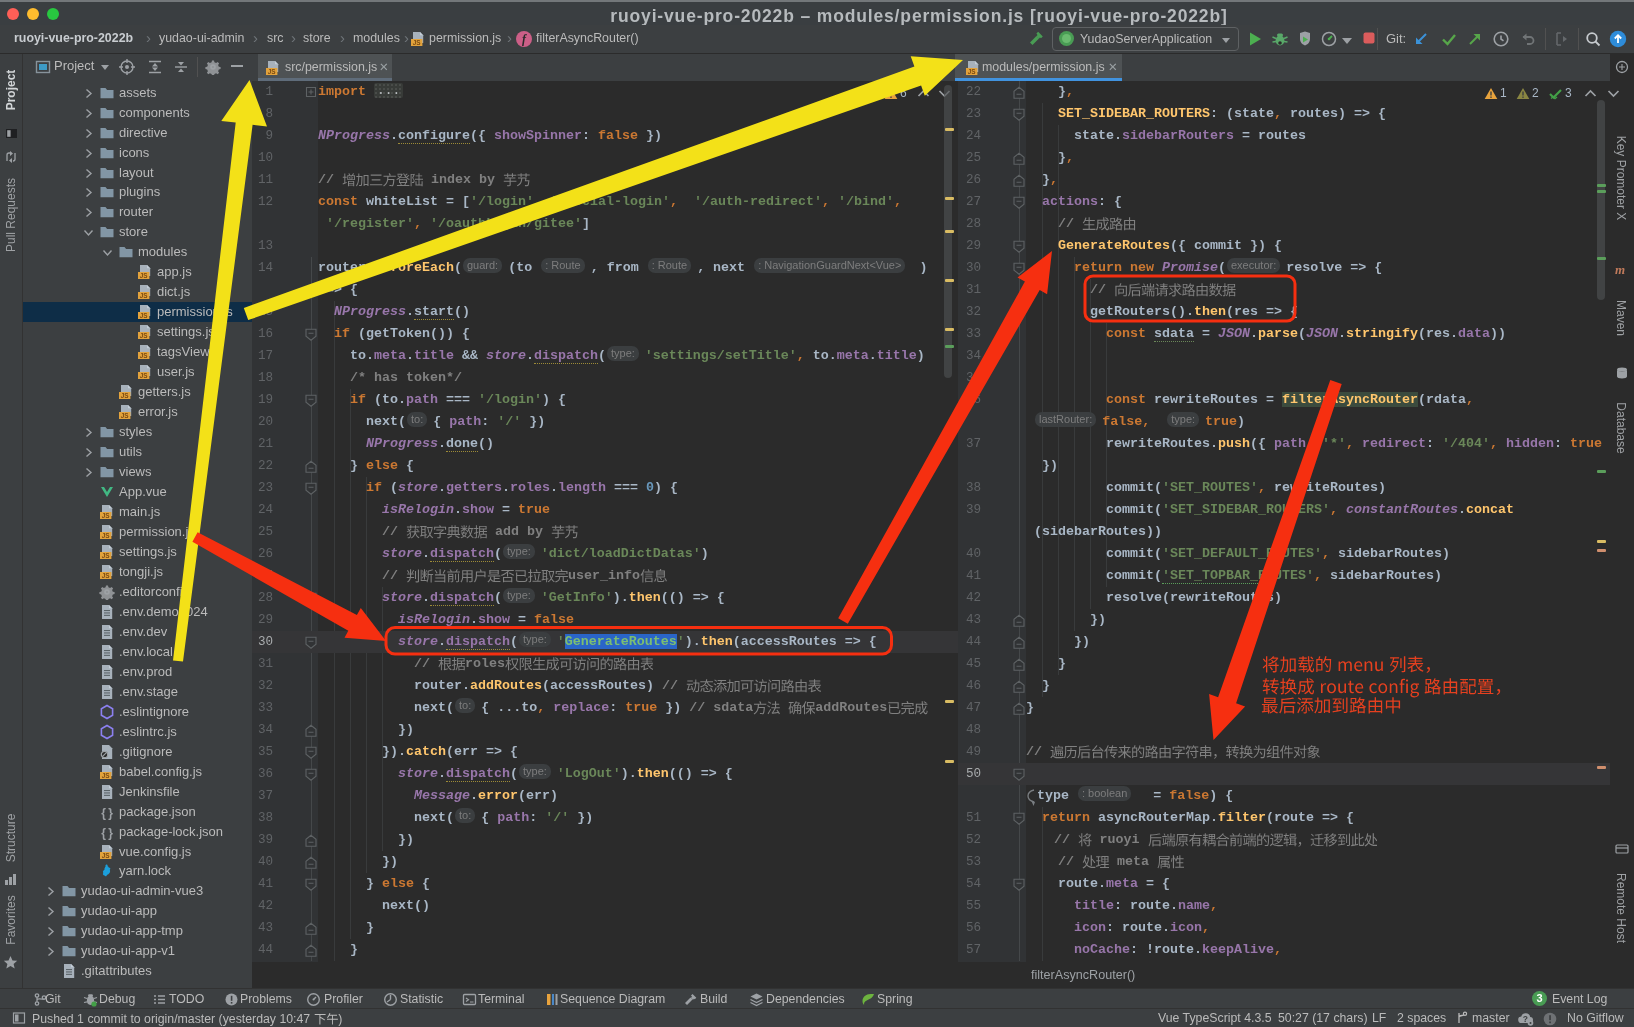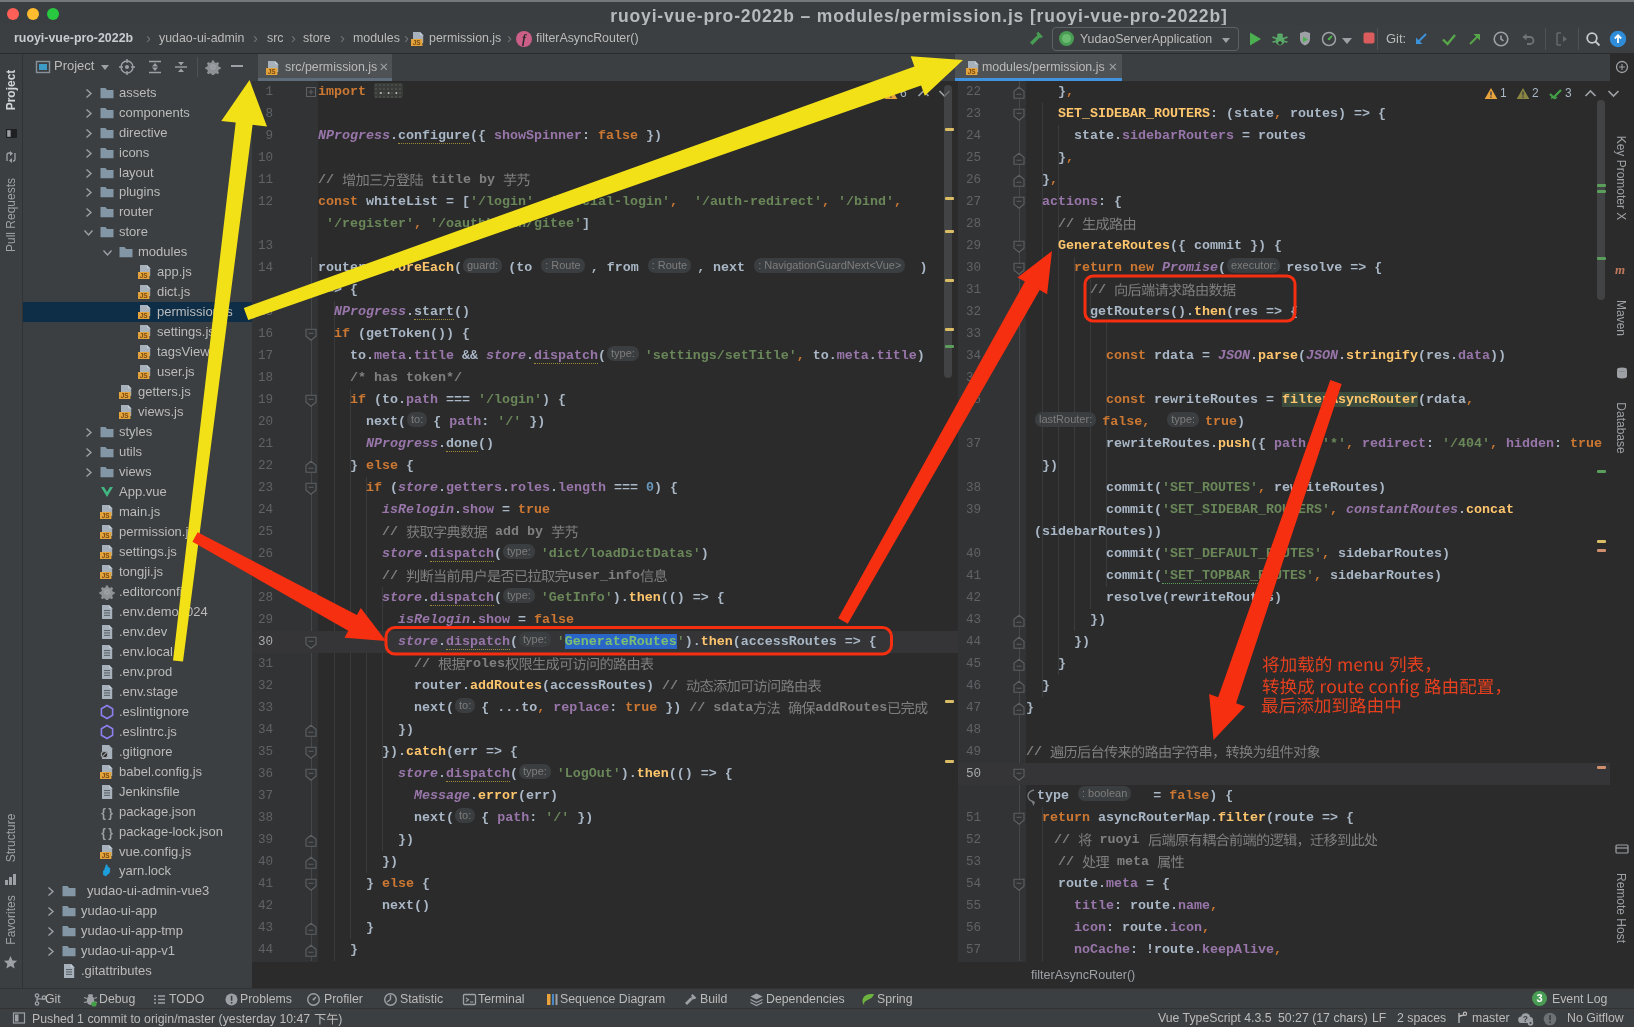--- a/index.html
+++ b/index.html
@@ -354,21 +354,21 @@
           </svg></span>
         <span class="tn" style="left:115px">getters.js</span>
       </div>
       <div class="trow" style="top:348.1px">
         <span class="ti" style="left:95px"><svg width="16" height="16" viewBox="0 0 16 16" style="">
             <path fill="#a7b1bb" d="M3 1h7l3.2 3.2V12H3z"></path>
             <path fill="#c3cdd7" d="M10 1l3.2 3.2H10z"></path>
             <rect x="1" y="8" width="11.4" height="7" fill="#e2a23c"></rect>
             <text x="6.6" y="13.6" font-family="Liberation Sans" font-size="6.4" font-weight="bold" fill="#7a4a10" text-anchor="middle">JS</text>
           </svg></span>
-        <span class="tn" style="left:115px">views.js</span>
+        <span class="tn" style="left:115px">error.js</span>
       </div>
       <div class="trow" style="top:368.1px">
         <span class="tc" style="left:57px"><svg width="16" height="16" viewBox="0 0 16 16" style="">
             <path fill="none" stroke="#9da1a5" stroke-width="1.4" d="M6.5 4.5L11 8.5l-4.5 4"></path>
           </svg></span>
         <span class="ti" style="left:76px"><svg width="16" height="16" viewBox="0 0 16 16" style="">
             <path fill="#8296a5" d="M1.5 3h5l1.6 2H14.5v8.2H1.5z"></path>
           </svg></span>
         <span class="tn" style="left:96px">styles</span>
       </div>
@@ -555,21 +555,21 @@
           </svg></span>
         <span class="tn" style="left:96px">yarn.lock</span>
       </div>
       <div class="trow" style="top:827.4px">
         <span class="tc" style="left:19px"><svg width="16" height="16" viewBox="0 0 16 16" style="">
             <path fill="none" stroke="#9da1a5" stroke-width="1.4" d="M6.5 4.5L11 8.5l-4.5 4"></path>
           </svg></span>
         <span class="ti" style="left:38px"><svg width="16" height="16" viewBox="0 0 16 16" style="">
             <path fill="#8296a5" d="M1.5 3h5l1.6 2H14.5v8.2H1.5z"></path>
           </svg></span>
-        <span class="tn" style="left:64px">yudao-ui-admin-vue3</span>
+        <span class="tn" style="left:58px">yudao-ui-admin-vue3</span>
       </div>
       <div class="trow" style="top:847.4px">
         <span class="tc" style="left:19px"><svg width="16" height="16" viewBox="0 0 16 16" style="">
             <path fill="none" stroke="#9da1a5" stroke-width="1.4" d="M6.5 4.5L11 8.5l-4.5 4"></path>
           </svg></span>
         <span class="ti" style="left:38px"><svg width="16" height="16" viewBox="0 0 16 16" style="">
             <path fill="#8296a5" d="M1.5 3h5l1.6 2H14.5v8.2H1.5z"></path>
           </svg></span>
         <span class="tn" style="left:58px">yudao-ui-app</span>
       </div>
@@ -646,21 +646,21 @@
       <div class="crow" style="top:81px;left:66.0px"><i class="k">import</i> <b class="fold3">...</b></div>
       <div class="ln" style="top:103px;width:21px">8</div>
       <div class="crow" style="top:103px;left:66.0px"></div>
       <div class="ln" style="top:125px;width:21px">9</div>
       <div class="crow" style="top:125px;left:66.0px"><i class="pi">NProgress</i>.<i class="wv">configure</i>({ <i class="pu">showSpinner</i>: <i class="k">false</i> })</div>
       <div class="ln" style="top:147px;width:21px">10</div>
       <div class="crow" style="top:147px;left:66.0px"></div>
       <div class="ln" style="top:169px;width:21px">11</div>
       <div class="crow" style="top:169px;left:66.0px"><i class="c">// </i><svg class="cg" style="width:81.0px;height:22px" width="81.0" height="22" viewBox="0 0 81.0 22">
           <path fill="#808080" d="M6.6 7.7C7 8.4 7.4 9.2 7.6 9.8L8.2 9.5C8.1 9 7.7 8.1 7.2 7.5ZM10.9 7.5C10.7 8.1 10.2 9 9.8 9.6L10.4 9.8C10.7 9.3 11.2 8.5 11.6 7.8ZM0.6 14.4 0.9 15.4C2.1 15 3.5 14.4 4.9 13.8L4.7 12.9L3.3 13.4V8.7H4.7V7.7H3.3V4.4H2.3V7.7H0.8V8.7H2.3V13.8ZM6.3 4.7C6.7 5.2 7.1 5.9 7.3 6.3L8.2 5.9C8 5.5 7.6 4.8 7.2 4.3ZM5.3 6.3V11H12.9V6.3H10.9C11.3 5.8 11.7 5.2 12.1 4.6L11 4.2C10.8 4.9 10.2 5.7 9.8 6.3ZM6.2 7.1H8.7V10.3H6.2ZM9.5 7.1H12V10.3H9.5ZM7 14.7H11.2V15.8H7ZM7 13.9V12.7H11.2V13.9ZM6 11.9V17.3H7V16.6H11.2V17.3H12.2V11.9ZM21.6 6V17.1H22.6V16.1H25.4V17H26.5V6ZM22.6 15V7.1H25.4V15ZM16.3 4.5 16.3 7H14.3V8H16.2C16.1 11.6 15.7 14.7 13.9 16.6C14.2 16.8 14.6 17.1 14.7 17.4C16.6 15.3 17.1 11.9 17.3 8H19.4C19.3 13.5 19.2 15.4 18.9 15.8C18.8 16 18.6 16.1 18.4 16.1C18.1 16.1 17.5 16.1 16.9 16C17.1 16.3 17.1 16.8 17.2 17.1C17.8 17.1 18.5 17.1 18.9 17.1C19.3 17 19.5 16.9 19.8 16.5C20.2 15.9 20.3 13.8 20.5 7.5C20.5 7.4 20.5 7 20.5 7H17.3L17.3 4.5ZM28.7 5.6V6.7H39.5V5.6ZM29.7 10.3V11.4H38.4V10.3ZM27.9 15.2V16.3H40.3V15.2ZM46.7 4.6C47.1 5.3 47.5 6.2 47.7 6.7H41.5V7.8H45.3C45.2 11 44.8 14.7 41.2 16.5C41.4 16.7 41.8 17.1 41.9 17.4C44.6 16 45.7 13.6 46.2 11.1H51.2C51 14.3 50.7 15.7 50.3 16C50.1 16.2 49.9 16.2 49.6 16.2C49.2 16.2 48.3 16.2 47.2 16.1C47.4 16.4 47.6 16.8 47.6 17.1C48.6 17.2 49.5 17.2 50 17.2C50.6 17.2 50.9 17.1 51.2 16.7C51.8 16.1 52.1 14.6 52.4 10.5C52.4 10.4 52.4 10 52.4 10H46.3C46.4 9.3 46.5 8.5 46.5 7.8H53.8V6.7H47.8L48.8 6.3C48.6 5.7 48.2 4.9 47.8 4.2ZM58 11.2H63.9V13H58ZM57 10.3V13.9H65.1V10.3ZM66.5 6.1C66 6.6 65.2 7.3 64.5 7.8C64.2 7.5 63.8 7.1 63.5 6.7C64.2 6.2 65 5.6 65.7 5L64.9 4.4C64.4 4.9 63.7 5.6 63 6.1C62.6 5.5 62.3 4.9 62.1 4.3L61.1 4.6C61.7 5.9 62.5 7.2 63.5 8.2H58.8C59.6 7.3 60.3 6.3 60.7 5.1L60 4.8L59.8 4.8H55.4V5.7H59.3C59 6.4 58.5 7.1 57.9 7.7C57.5 7.2 56.7 6.7 56 6.3L55.4 6.9C56.1 7.3 56.8 7.9 57.3 8.3C56.4 9.1 55.3 9.8 54.4 10.2C54.6 10.4 54.9 10.8 55 11C56.2 10.4 57.5 9.6 58.6 8.5V9.1H63.7V8.4C64.7 9.5 65.8 10.3 67.1 10.9C67.2 10.6 67.6 10.2 67.8 10C66.9 9.6 65.9 9 65.1 8.4C65.8 7.9 66.6 7.2 67.3 6.6ZM63.2 14C63 14.6 62.6 15.5 62.2 16.1H58.9L59.8 15.8C59.7 15.3 59.3 14.5 58.9 14L58 14.3C58.3 14.8 58.6 15.6 58.8 16.1H54.9V17H67.4V16.1H63.3C63.6 15.5 64 14.9 64.3 14.2ZM68.6 4.9V17.3H69.6V5.8H71.5C71.1 6.8 70.6 8 70.1 9C71.3 10.2 71.7 11.1 71.7 11.9C71.7 12.4 71.6 12.7 71.3 12.9C71.2 13 71 13 70.8 13C70.6 13.1 70.2 13.1 69.9 13C70 13.3 70.1 13.7 70.1 14C70.5 14 70.9 14 71.2 13.9C71.5 13.9 71.8 13.8 72 13.7C72.5 13.4 72.6 12.8 72.6 12C72.6 11.1 72.4 10.1 71.1 8.9C71.7 7.8 72.3 6.4 72.8 5.2L72.1 4.8L71.9 4.9ZM73.5 12.2V16.6H79.6V17.3H80.6V12.2H79.6V15.6H77.5V10.8H81.1V9.8H77.5V7.3H80.2V6.4H77.5V4.3H76.5V6.4H73.6V7.3H76.5V9.8H73V10.8H76.5V15.6H74.5V12.2Z"></path>
-        </svg><i class="c"> title by </i><svg class="cg" style="width:27.0px;height:22px" width="27.0" height="22" viewBox="0 0 27.0 22">
+        </svg><i class="c"> index by </i><svg class="cg" style="width:27.0px;height:22px" width="27.0" height="22" viewBox="0 0 27.0 22">
           <path fill="#808080" d="M8.9 4.3V5.7H5.2V4.3H4.2V5.7H0.9V6.7H4.2V8.1H5.2V6.7H8.9V8.1H10V6.7H13.3V5.7H10V4.3ZM0.8 11.7V12.7H6.6V15.9C6.6 16.2 6.5 16.2 6.3 16.2C6 16.2 5 16.2 3.9 16.2C4.1 16.5 4.3 17 4.3 17.3C5.7 17.3 6.5 17.3 7 17.1C7.5 16.9 7.7 16.6 7.7 15.9V12.7H13.4V11.7H7.7V9.6H12.4V8.5H1.9V9.6H6.6V11.7ZM22.5 4.3V5.6H18.6V4.3H17.6V5.6H14.5V6.6H17.6V7.9H18.6V6.6H22.5V7.9H23.6V6.6H26.7V5.6H23.6V4.3ZM15 8.6V9.6H18.2C18 12.4 17.3 15 13.9 16.4C14.2 16.6 14.5 17 14.6 17.2C18.3 15.7 19 12.8 19.3 9.6H22.4C22.2 10.5 22 11.5 21.8 12.2H25.3C25 14.7 24.7 15.8 24.4 16.1C24.2 16.2 24.1 16.2 23.8 16.2C23.5 16.2 22.6 16.2 21.8 16.1C22 16.4 22.1 16.9 22.1 17.2C23 17.3 23.8 17.3 24.2 17.2C24.7 17.2 25 17.1 25.3 16.8C25.8 16.3 26.1 15 26.4 11.7C26.4 11.6 26.4 11.2 26.4 11.2H23.1C23.3 10.4 23.5 9.4 23.6 8.6Z"></path>
         </svg></div>
       <div class="ln" style="top:191px;width:21px">12</div>
       <div class="crow" style="top:191px;left:66.0px"><i class="k">const</i> whiteList = [<i class="s">'/login'</i><i class="k">,</i> <i class="s">'/social-login'</i><i class="k">,</i>  <i class="s">'/auth-redirect'</i><i class="k">,</i> <i class="s">'/bind'</i><i class="k">,</i></div>
       <div class="crow" style="top:213px;left:66.0px"> <i class="s">'/register'</i><i class="k">,</i> <i class="s">'/oauthLogin/gitee'</i>]</div>
       <div class="ln" style="top:235px;width:21px">13</div>
       <div class="crow" style="top:235px;left:66.0px"></div>
       <div class="ln" style="top:257px;width:21px">14</div>
       <div class="crow" style="top:257px;left:66.0px">router.<i class="y">beforeEach</i>(<b class="ch">guard:</b>(to <b class="ch">: Route</b><i class="pn">, from </i><b class="ch">: Route</b><i class="pn">, next </i><b class="ch">: NavigationGuardNext&lt;Vue&gt;</b> )</div>
       <div class="crow" style="top:279px;left:66.0px"> =&gt; {</div>
@@ -840,22 +840,22 @@
       <div class="ln" style="top:279px;width:23px">31</div>
       <div class="crow" style="top:279px;left:68.0px">        <i class="c">// </i><svg class="cg" style="width:121.5px;height:22px" width="121.5" height="22" viewBox="0 0 121.5 22">
           <path fill="#808080" d="M6.2 4.2C6 5 5.7 6 5.3 6.7H1.4V17.3H2.5V7.8H11.8V15.9C11.8 16.2 11.7 16.3 11.4 16.3C11.1 16.3 10.2 16.3 9.1 16.2C9.3 16.5 9.5 17 9.5 17.3C10.8 17.3 11.7 17.3 12.2 17.2C12.7 17 12.9 16.6 12.9 15.9V6.7H6.5C6.8 6 7.2 5.2 7.5 4.5ZM5.3 10.6H8.9V13.4H5.3ZM4.3 9.7V15.4H5.3V14.4H9.9V9.7ZM15.6 5.6V9.2C15.6 11.4 15.5 14.5 14 16.6C14.2 16.8 14.7 17.1 14.8 17.4C16.5 15 16.7 11.6 16.7 9.2H27V8.2H16.7V6.4C20 6.2 23.6 5.8 26.1 5.3L25.2 4.4C23 4.9 19 5.4 15.6 5.6ZM17.9 11.3V17.4H19V16.6H24.9V17.3H26V11.3ZM19 15.6V12.3H24.9V15.6ZM27.7 6.9V7.9H32.5V6.9ZM28.2 8.8C28.5 10.4 28.7 12.5 28.8 13.9L29.6 13.7C29.6 12.3 29.3 10.2 29 8.6ZM29.1 4.7C29.5 5.4 29.9 6.2 30.1 6.8L31 6.5C30.8 5.9 30.4 5.1 30 4.4ZM32.8 11.7V17.3H33.7V12.6H35V17.2H35.8V12.6H37.2V17.2H38V12.6H39.3V16.3C39.3 16.5 39.3 16.5 39.2 16.5C39 16.5 38.7 16.5 38.3 16.5C38.4 16.8 38.5 17.1 38.6 17.4C39.2 17.4 39.6 17.4 39.9 17.2C40.2 17.1 40.3 16.8 40.3 16.4V11.7H36.6L37 10.4H40.6V9.4H32.3V10.4H35.8C35.7 10.8 35.6 11.3 35.5 11.7ZM32.9 5V8.4H40.1V5H39.1V7.4H36.9V4.3H35.9V7.4H33.9V5ZM31.1 8.5C30.9 10.2 30.6 12.7 30.3 14.3C29.3 14.5 28.3 14.7 27.6 14.9L27.9 15.9C29.2 15.6 30.9 15.1 32.6 14.7L32.5 13.7L31.1 14.1C31.4 12.5 31.8 10.3 32 8.7ZM42 5.2C42.8 5.9 43.7 6.8 44.1 7.4L44.9 6.7C44.4 6.1 43.5 5.2 42.7 4.6ZM41.1 8.7V9.8H43.2V15C43.2 15.6 42.8 16 42.5 16.2C42.7 16.4 43 16.8 43.1 17.1C43.3 16.8 43.7 16.5 46.1 14.6C46 14.4 45.8 14 45.7 13.7L44.2 14.8V8.7ZM47.5 13.2H52V14.4H47.5ZM47.5 12.4V11.3H52V12.4ZM49.2 4.3V5.4H45.9V6.2H49.2V7.1H46.3V7.9H49.2V8.9H45.5V9.7H54.1V8.9H50.3V7.9H53.3V7.1H50.3V6.2H53.7V5.4H50.3V4.3ZM46.5 10.5V17.3H47.5V15.1H52V16.1C52 16.3 51.9 16.4 51.7 16.4C51.5 16.4 50.8 16.4 50.1 16.4C50.3 16.6 50.4 17 50.4 17.3C51.4 17.3 52.1 17.3 52.5 17.1C52.9 17 53 16.7 53 16.1V10.5ZM55.7 9.1C56.6 9.9 57.6 11 58 11.8L58.9 11.2C58.4 10.4 57.4 9.3 56.5 8.5ZM54.6 14.9 55.3 15.9C56.7 15.1 58.7 13.9 60.5 12.8V15.9C60.5 16.2 60.4 16.2 60.2 16.3C59.9 16.3 59 16.3 58 16.2C58.1 16.6 58.3 17.1 58.4 17.4C59.6 17.4 60.5 17.3 61 17.2C61.4 17 61.6 16.6 61.6 15.9V10.2C62.8 12.9 64.6 15 67 16.1C67.1 15.9 67.5 15.4 67.7 15.2C66.2 14.6 64.8 13.4 63.8 12C64.7 11.1 65.9 10 66.7 9L65.8 8.3C65.2 9.2 64.1 10.3 63.2 11.2C62.5 10.2 62 9 61.6 7.9V7.7H67.3V6.7H65.6L66.2 6C65.6 5.5 64.5 4.8 63.6 4.4L62.9 5C63.8 5.5 64.9 6.2 65.4 6.7H61.6V4.3H60.5V6.7H54.9V7.7H60.5V11.7C58.4 12.9 56.1 14.2 54.6 14.9ZM69.7 5.8H72.4V8.3H69.7ZM68 15.6 68.2 16.6C69.7 16.3 71.8 15.8 73.7 15.3L73.6 14.3L71.7 14.8V12.2H73.3C73.4 12.4 73.6 12.7 73.8 12.9C74 12.8 74.3 12.7 74.6 12.5V17.3H75.6V16.8H79.2V17.3H80.2V12.6L80.6 12.8C80.8 12.5 81.1 12.1 81.3 11.9C80 11.4 78.9 10.6 78.1 9.8C79 8.7 79.7 7.5 80.2 6L79.5 5.7L79.3 5.7H76.5C76.7 5.3 76.8 4.9 77 4.5L76 4.3C75.4 6 74.5 7.6 73.4 8.6V4.9H68.8V9.2H70.8V15L69.7 15.3V10.6H68.8V15.5ZM75.6 15.8V13.1H79.2V15.8ZM78.8 6.7C78.4 7.5 78 8.3 77.4 9C76.8 8.3 76.3 7.6 76 6.9L76.1 6.7ZM75.3 12.2C76 11.7 76.7 11.2 77.4 10.5C78 11.1 78.7 11.7 79.5 12.2ZM76.7 9.8C75.8 10.7 74.7 11.5 73.5 12V11.3H71.7V9.2H73.4V8.8C73.6 9 74 9.3 74.1 9.4C74.6 9 75 8.4 75.4 7.8C75.8 8.4 76.2 9.1 76.7 9.8ZM83.7 12.2H87.5V15.4H83.7ZM92.5 12.2V15.4H88.6V12.2ZM83.7 11.2V8.1H87.5V11.2ZM92.5 11.2H88.6V8.1H92.5ZM87.5 4.3V7H82.6V17.3H83.7V16.5H92.5V17.3H93.6V7H88.6V4.3ZM100.8 4.5C100.5 5.1 100.1 5.9 99.7 6.4L100.4 6.8C100.8 6.3 101.3 5.6 101.7 4.9ZM95.7 4.9C96.1 5.5 96.5 6.3 96.6 6.8L97.4 6.5C97.3 5.9 96.9 5.2 96.5 4.6ZM100.3 12.5C100 13.2 99.5 13.9 99 14.4C98.5 14.1 97.9 13.9 97.4 13.6C97.6 13.3 97.8 12.9 98 12.5ZM96.1 14C96.8 14.3 97.5 14.7 98.2 15C97.3 15.7 96.2 16.1 95.1 16.4C95.3 16.6 95.5 17 95.6 17.2C96.9 16.9 98.1 16.3 99.1 15.5C99.6 15.8 100 16 100.4 16.3L101 15.6C100.7 15.4 100.3 15.1 99.8 14.9C100.6 14 101.2 13 101.5 11.8L100.9 11.6L100.8 11.6H98.4L98.8 10.9L97.8 10.7C97.7 11 97.6 11.3 97.4 11.6H95.5V12.5H97C96.7 13.1 96.4 13.6 96.1 14ZM98.1 4.3V6.9H95.2V7.8H97.8C97.1 8.7 96 9.6 95.1 10C95.3 10.2 95.5 10.6 95.6 10.8C96.5 10.4 97.4 9.6 98.1 8.7V10.5H99.1V8.5C99.8 9 100.7 9.7 101 10L101.6 9.3C101.3 9 100.1 8.2 99.4 7.8H102V6.9H99.1V4.3ZM103.4 4.4C103.1 6.9 102.4 9.3 101.3 10.8C101.6 10.9 102 11.2 102.1 11.4C102.5 10.9 102.8 10.3 103.1 9.6C103.4 11 103.8 12.3 104.4 13.4C103.6 14.7 102.5 15.8 100.9 16.5C101.1 16.7 101.4 17.2 101.5 17.4C102.9 16.6 104 15.6 104.9 14.4C105.6 15.6 106.5 16.5 107.6 17.2C107.7 16.9 108.1 16.6 108.3 16.4C107.1 15.7 106.2 14.7 105.4 13.4C106.2 11.9 106.7 10.2 107 8H108V7H103.9C104.1 6.2 104.3 5.4 104.4 4.5ZM106 8C105.8 9.7 105.4 11.1 104.9 12.3C104.4 11 104 9.6 103.7 8ZM114.9 12.8V17.4H115.8V16.8H120.2V17.3H121.2V12.8H118.4V11.1H121.6V10.1H118.4V8.6H121.1V4.9H113.6V9.2C113.6 11.4 113.5 14.5 112 16.7C112.2 16.8 112.7 17.2 112.9 17.3C114.1 15.6 114.5 13.2 114.6 11.1H117.4V12.8ZM114.6 5.8H120.1V7.6H114.6ZM114.6 8.6H117.4V10.1H114.6L114.6 9.2ZM115.8 15.9V13.7H120.2V15.9ZM110.4 4.3V7.1H108.6V8.1H110.4V11.2C109.6 11.5 109 11.7 108.4 11.8L108.7 12.9L110.4 12.3V16C110.4 16.2 110.3 16.3 110.1 16.3C110 16.3 109.4 16.3 108.8 16.3C108.9 16.5 109.1 17 109.1 17.2C110 17.3 110.5 17.2 110.9 17C111.2 16.9 111.4 16.6 111.4 16V12L113 11.5L112.8 10.5L111.4 10.9V8.1H113V7.1H111.4V4.3Z"></path>
         </svg></div>
       <div class="ln" style="top:301px;width:23px">32</div>
       <svg style="position:absolute;left:53px;top:301.0px" width="16" height="22" viewBox="0 0 16 22">
         <path fill="#313335" stroke="#5e6264" stroke-width="1.1" d="M3 6.2h10v7l-5 4-5-4z M5.5 10.2h5"></path>
       </svg>
       <div class="crow" style="top:301px;left:68.0px">        getRouters().<i class="y">then</i>(res =&gt; {</div>
       <div class="ln" style="top:323px;width:23px">33</div>
+      <div class="crow" style="top:323px;left:68.0px">          <i class="k">const</i> <i class="wv2">sdata</i> = <i class="pi">JSON</i>.<i class="y">parse</i>(<i class="pi">JSON</i>.<i class="y">stringify</i>(res.<i class="pu">data</i>))</div>
       <div class="ln" style="top:345px;width:23px">34</div>
-      <div class="crow" style="top:345px;left:68.0px">          <i class="k">const</i> rdata = <i class="pi">JSON</i>.<i class="y">parse</i>(<i class="pi">JSON</i>.<i class="y">stringify</i>(res.<i class="pu">data</i>))</div>
       <div class="ln" style="top:367px;width:23px">35</div>
       <div class="ln" style="top:389px;width:23px">36</div>
       <div class="crow" style="top:389px;left:68.0px">          <i class="k">const</i> rewriteRoutes = <i class="hlg">filterAsyncRouter</i>(rdata<i class="k">,</i></div>
       <div class="crow" style="top:411px;left:68.0px"><span style="display:inline-block;width:8px"></span><b class="ch">lastRouter:</b><i class="k">false</i><i class="k">,</i>  <b class="ch">type:</b><i class="k">true</i>)</div>
       <div class="ln" style="top:433px;width:23px">37</div>
       <div class="crow" style="top:433px;left:68.0px">          rewriteRoutes.<i class="y">push</i>({ <i class="pu">path</i>: <i class="s">'*'</i><i class="k">,</i> <i class="pu">redirect</i>: <i class="s">'/404'</i><i class="k">,</i> <i class="pu">hidden</i>: <i class="k">true</i></div>
       <div class="crow" style="top:455px;left:68.0px">  })</div>
       <div class="ln" style="top:477px;width:23px">38</div>
       <div class="crow" style="top:477px;left:68.0px">          commit(<i class="s">'SET_ROUTES'</i><i class="k">,</i> rewriteRoutes)</div>
       <div class="ln" style="top:499px;width:23px">39</div>

